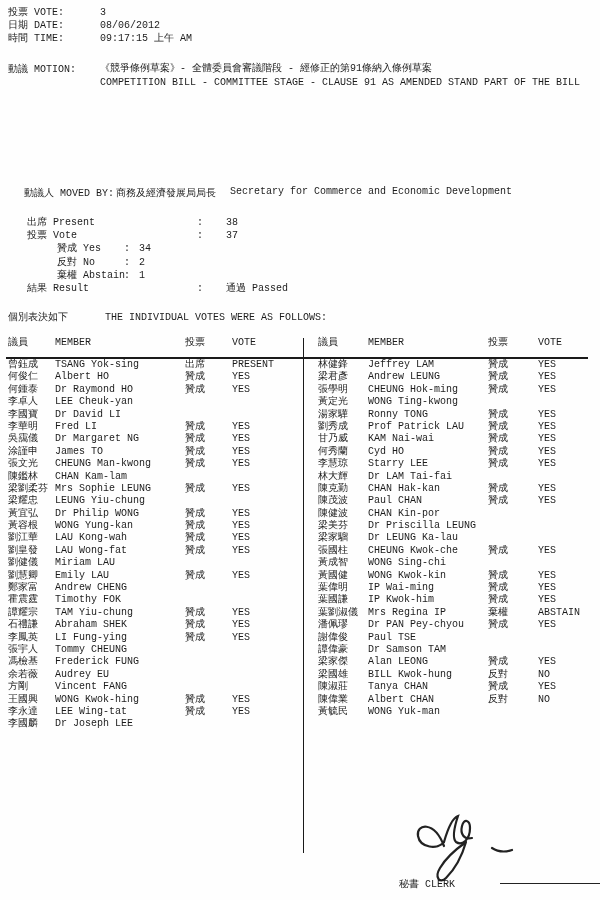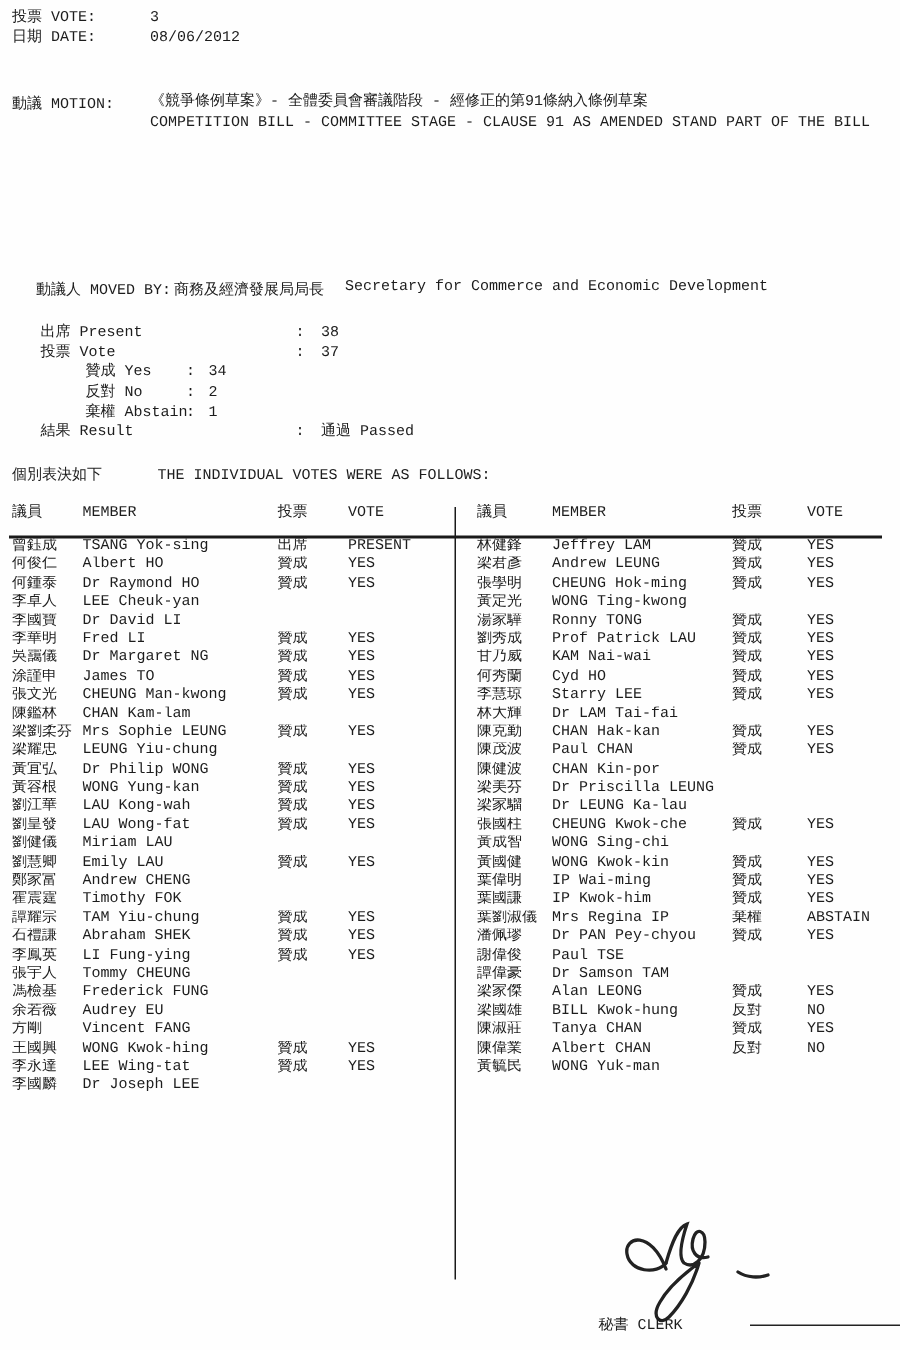--- a/index.html
+++ b/index.html
@@ -20,21 +20,21 @@
   
   .moved-by { position:absolute; left:8px; top:186px; display:flex; }
   .moved-by-label { width:92px;margin-left:16px; }
   .moved-by-zh { margin-right:14px; }
   
   .summary { position:absolute; left:8px; top:216px; width:320px; }
   .sum-row { position:relative; height:13.2px; line-height:13.2px;margin-left:19px; }
   .sum-label { position:absolute; left:0; }
   .sum-label.indent { left:30px; }
   .colon1 { position:absolute; left:170px; }
-  .val1   { position:absolute; left:187px; }
+  .val1   { position:absolute; left:199px; }
   .colon2 { position:absolute; left:97px; }
   .val2   { position:absolute; left:112px; }
   
   .intro { position:absolute; left:8px; top:311px; display:flex; line-height:13px; }
   .intro-zh { width:97px; }
   
   .tbl { position:absolute; top:336px; }
   .tbl-left  { left:8px;   width:289px; }
   .tbl-right { left:318px; width:279px; }
   .t-row { display:grid; height:12.4px; line-height:12.4px; }
@@ -58,20 +58,24 @@
 
   <div class="kv-header">
     <div class="kv-row">
       <span class="kv-label">投票 VOTE:</span>
       <span>3</span>
     </div>
     <div class="kv-row">
       <span class="kv-label">日期 DATE:</span>
       <span>08/06/2012</span>
     </div>
+    <div class="kv-row">
+      <span class="kv-label">時間 TIME:</span>
+      <span>09:17:15 上午 AM</span>
+    </div>
   </div>
 
   <div class="motion">
     <span class="motion-label">動議 MOTION:</span>
     <span class="motion-lines">
       <div>《競爭條例草案》- 全體委員會審議階段 - 經修正的第91條納入條例草案</div>
       <div>COMPETITION BILL - COMMITTEE STAGE - CLAUSE 91 AS AMENDED STAND PART OF THE BILL</div>
     </span>
   </div>
 

